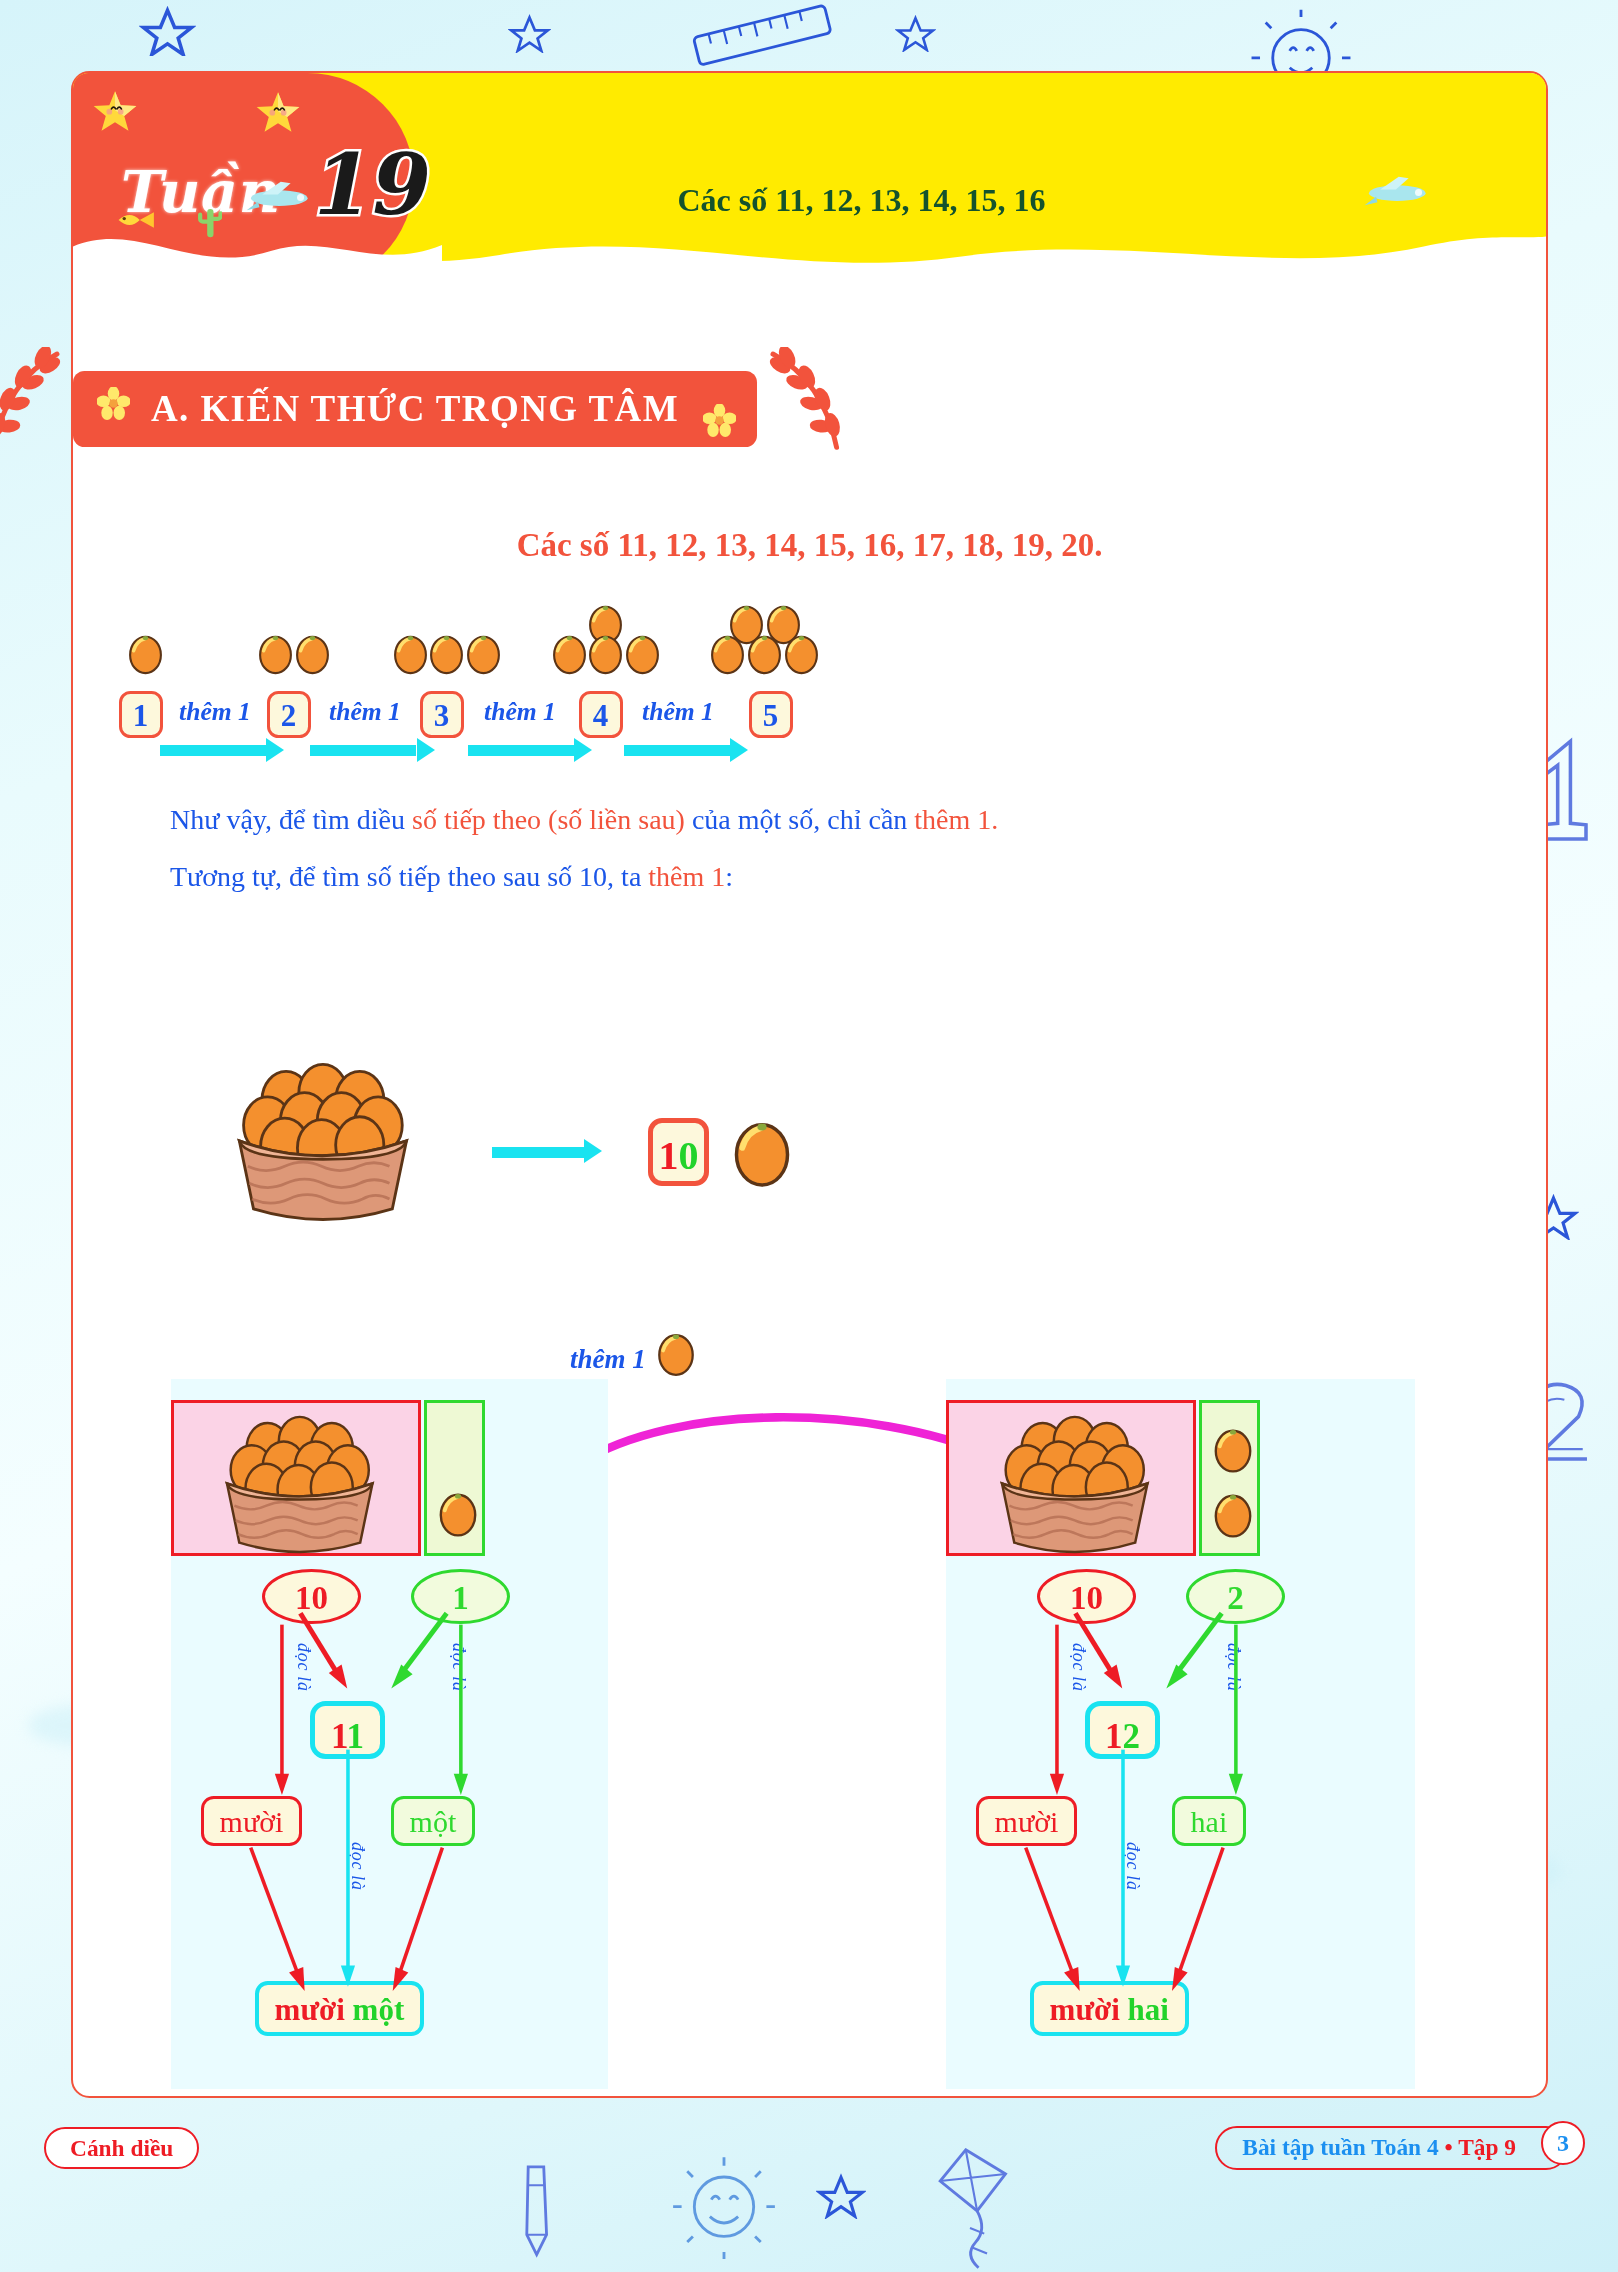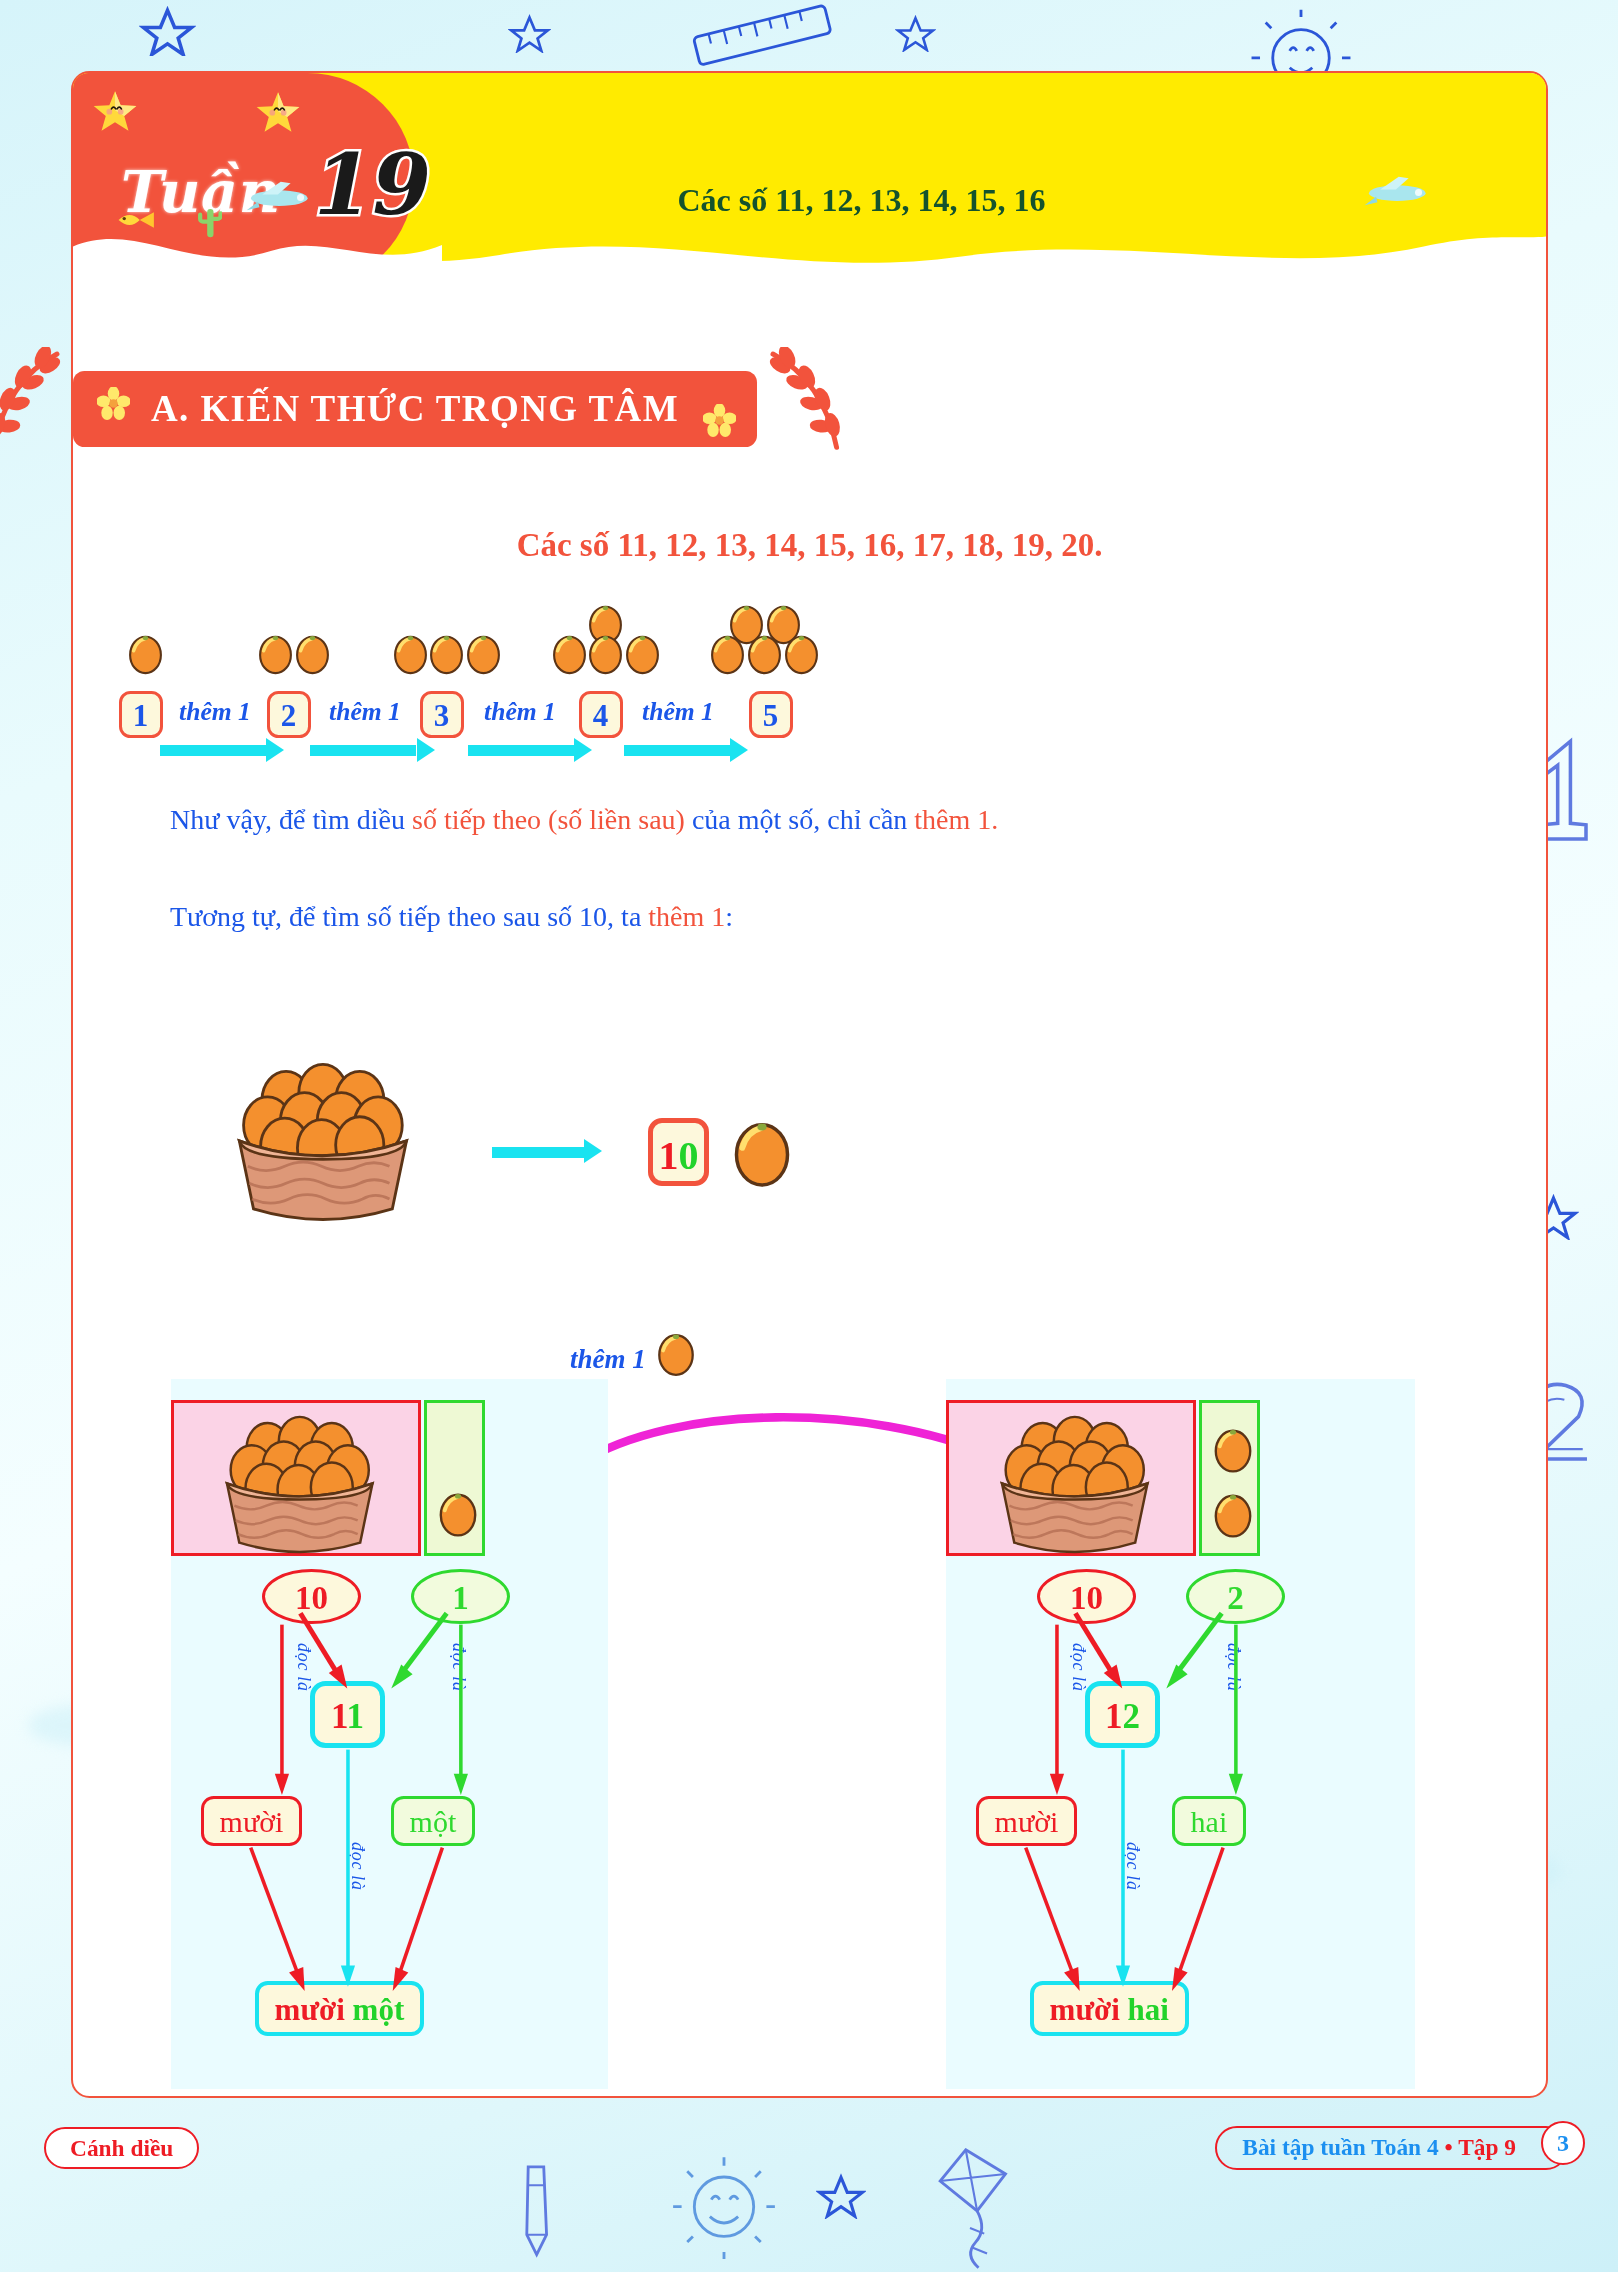--- a/index.html
+++ b/index.html
@@ -126,23 +126,23 @@
 
   .ellipse {
     position:absolute; width:99px; height:55px; line-height:53px; text-align:center;
     background:#fdf8dc; border-radius:50%;
     font-weight:bold; font-size:33px; font-family:"Liberation Serif", serif;
   }
   .el-red   { border:3.5px solid #ee1c25; color:#ee1c25; }
   .el-green { border:3.5px solid #2fd92f; color:#2fd92f; background:#f2fbdd; }
 
   .midbox {
-    position:absolute; width:75px; height:67px; line-height:61px; text-align:center;
+    position:absolute; width:75px; height:58px; line-height:61px; text-align:center;
     background:#fdf8dc; border:5px solid #19e3f0; border-radius:15.6px;
-    font-weight:bold; font-size:35px; font-family:"Liberation Serif", serif;
+    font-weight:bold; font-size:35px; font-family:"Liberation Serif", serif;margin-top:20px;
   }
   .wordbox {
     position:absolute; height:50px; line-height:45px; text-align:center;
     background:#fdf8dc; border-radius:12.8px;
     font-size:30px; font-family:"Liberation Serif", serif; white-space:nowrap; padding:0 15.6px;
   }
   .wb-red   { border:3.5px solid #ee1c25; color:#ee1c25; }
   .wb-green { border:3.5px solid #2fd92f; color:#2fd92f; background:#f2fbdd; }
   .wb-final { border:4.3px solid #19e3f0; font-weight:bold; font-size:31px; height:55px; line-height:50px;}
 
@@ -481,21 +481,21 @@
       <div class="cyan-head" style="left:501px;top:125px;"></div>
 
       <div class="them" style="left:527px;top:84px;">thêm 1</div>
       <div class="cyan-arrow" style="left:551px;top:132px;width:106px;"></div>
       <div class="cyan-head" style="left:657px;top:125px;"></div>
     </div>
 
     <div class="para" style="left:97px;top:731px;">
       <span>Như vậy, để tìm diều </span><span class="hi">số tiếp theo (số liền sau)</span><span> của một số, chỉ cần </span><span class="hi">thêm 1</span><span class="hi">.</span>
     </div>
-    <div class="para" style="left:97px;top:788px;margin-top:40px;">
+    <div class="para" style="left:97px;top:788px;">
       <span>Tương tự, để tìm số tiếp theo sau số 10, ta </span><span class="hi">thêm 1</span><span>:</span>
     </div>
 
     <div class="basket-row">
       <svg style="position:absolute;left:142px;top:-14px;" width="213" height="170" viewBox="0 0 300 240">
         <g>
           <ellipse cx="100" cy="66" rx="34" ry="40" fill="#f4902e" stroke="#5b3416" stroke-width="4"></ellipse>
           <ellipse cx="152" cy="56" rx="34" ry="40" fill="#f4902e" stroke="#5b3416" stroke-width="4"></ellipse>
           <ellipse cx="204" cy="66" rx="34" ry="40" fill="#f4902e" stroke="#5b3416" stroke-width="4"></ellipse>
           <ellipse cx="74" cy="102" rx="34" ry="40" fill="#f4902e" stroke="#5b3416" stroke-width="4"></ellipse>

